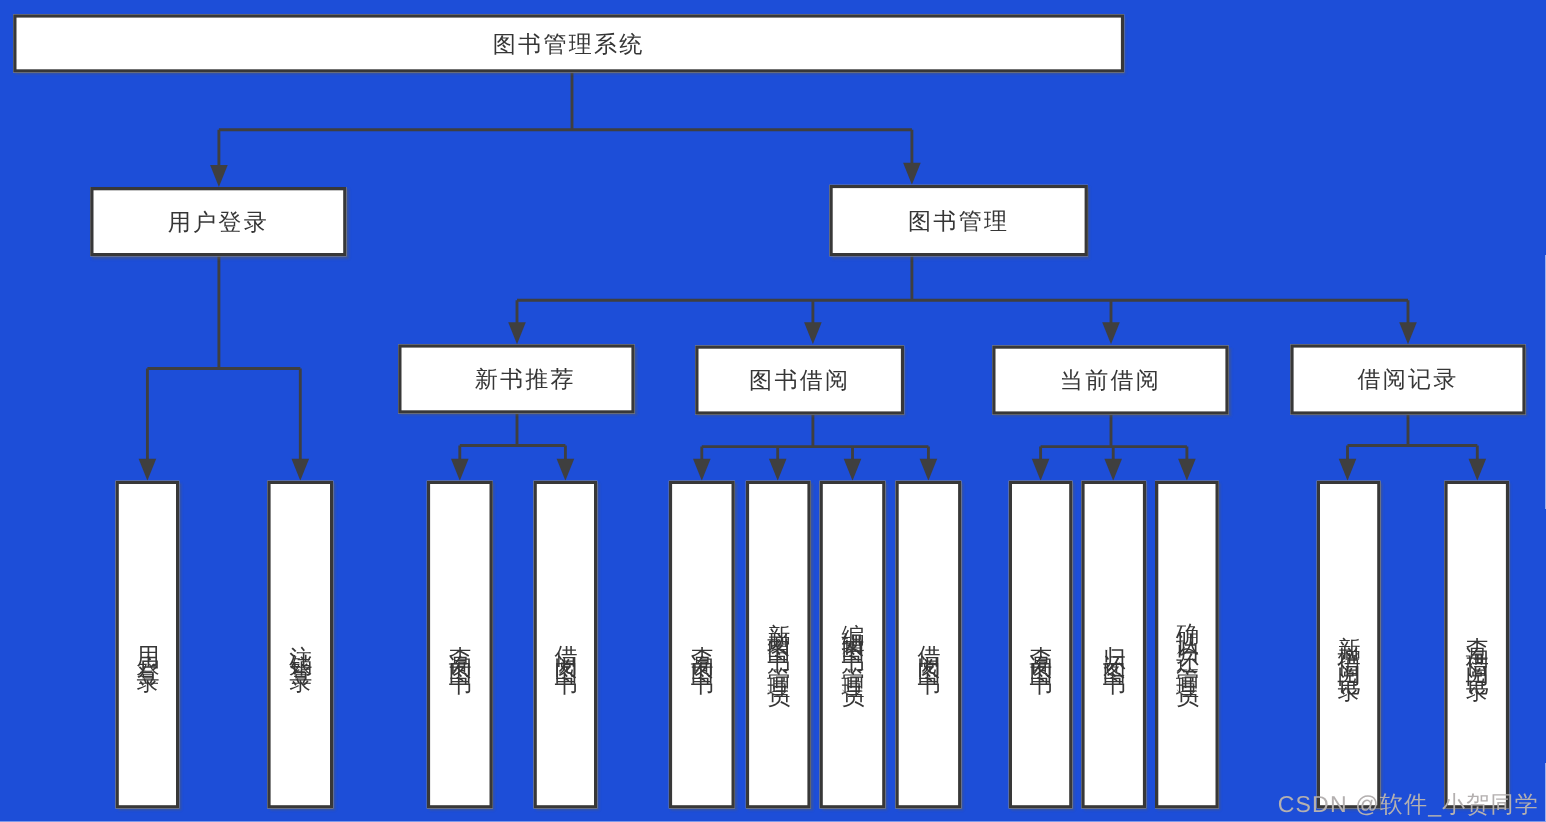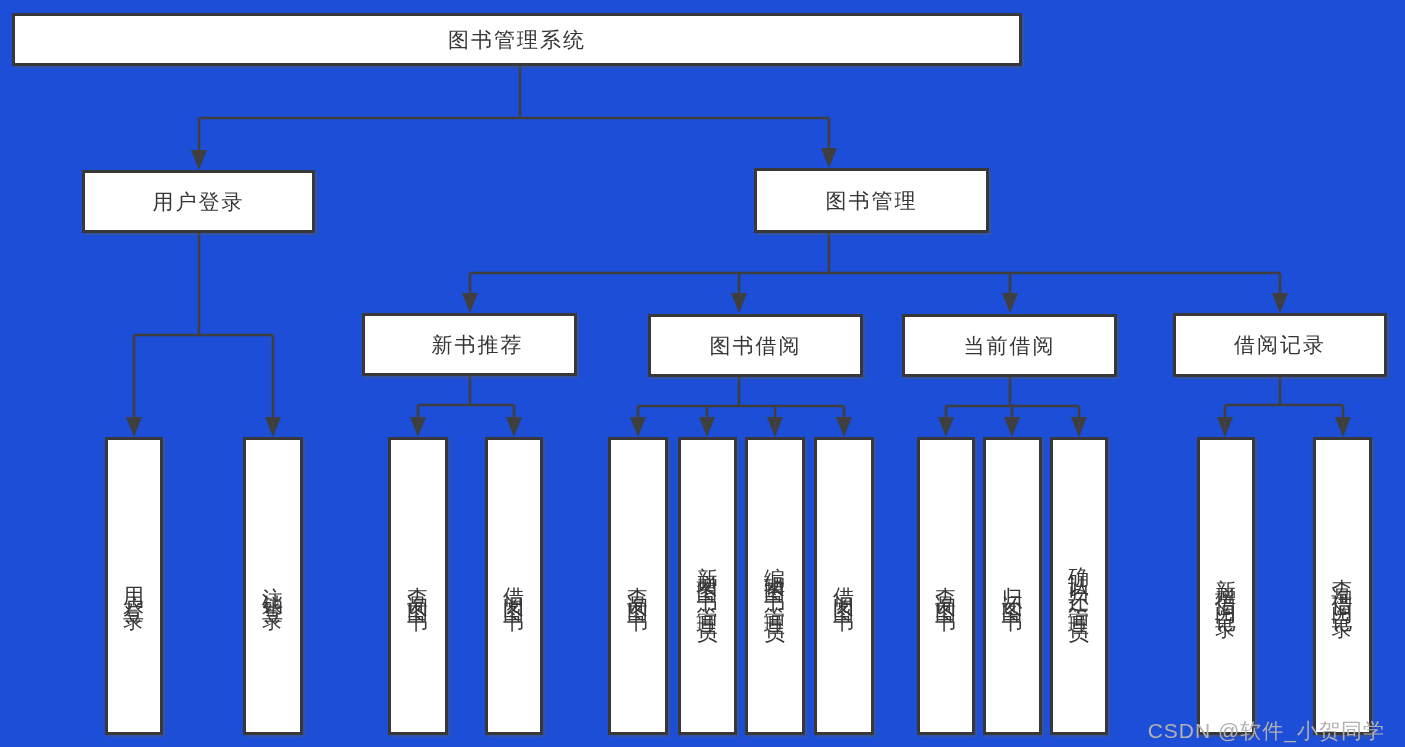--- a/index.html
+++ b/index.html
@@ -39,21 +39,21 @@
   }
   .leaf span {
     writing-mode: vertical-rl;
     text-orientation: mixed;
     letter-spacing: 8px;
     line-height: 1;
     font-size: 21px;
   }
   #watermark {
     position: absolute;
-    right: 20px;
+    right: 6px;
     bottom: 2px;
     z-index: 3;
     font-size: 21px;
     letter-spacing: 1px;
     color: #b4b0b0;
   }
 </style>
 </head>
 <body>
 
@@ -106,21 +106,21 @@
   <div class="node" style="left:82px; top:170px; width:233px; height:63px;">
     <span>用户登录</span>
   </div>
   <div class="node" style="left:712px; top:168px; width:235px; height:65px;margin-left:42px;">
     <span>图书管理</span>
   </div>
 
   <div class="node" style="left:362px; top:313px; width:215px; height:63px;padding-left:16px;">
     <span>新书推荐</span>
   </div>
-  <div class="node" style="left:648px; top:314px; width:215px; height:63px;text-align:center;">
+  <div class="node" style="left:632px; top:314px; width:190px; height:63px;text-align:center;">
     <span>图书借阅</span>
   </div>
   <div class="node" style="left:902px; top:314px; width:215px; height:63px;">
     <span>当前借阅</span>
   </div>
   <div class="node" style="left:1173px; top:313px; width:214px; height:64px;">
     <span>借阅记录</span>
   </div>
 
   <div class="node leaf" style="left:105px; top:437px; width:58px; height:298px;">

